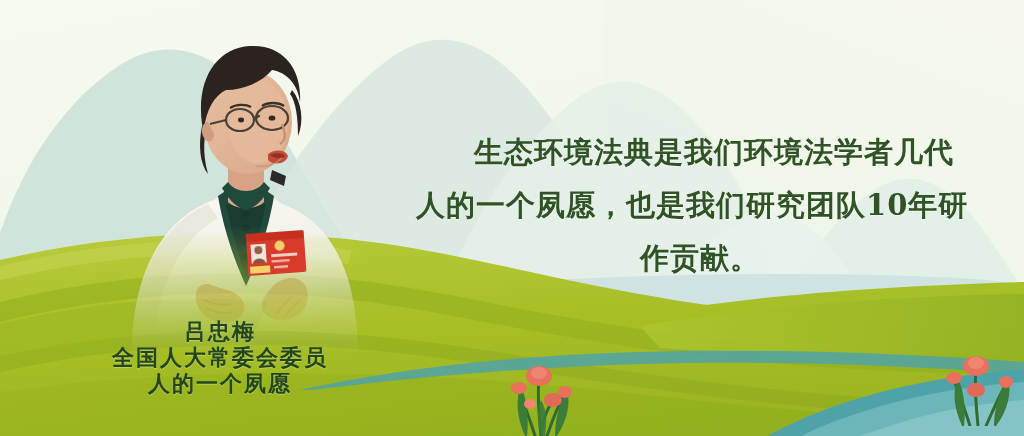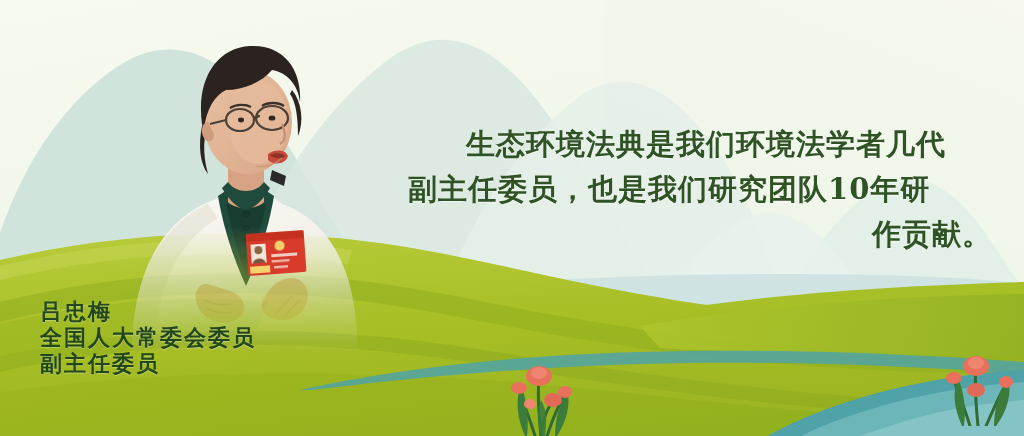--- a/index.html
+++ b/index.html
@@ -52,26 +52,27 @@
     font-family:"DejaVu Serif","Liberation Serif",serif;
     font-size:29px;
     line-height:37px;
     letter-spacing:1px;
     color:#2f5324;
     font-weight:700;
     text-align:justify;
     text-justify:inter-character;
     text-shadow:0 1px 1px rgba(255,255,255,.55);
   }
-  .quote p{margin:8px;}
+  .quote p{margin:16px;}
   .quote p.first{text-indent:2em;}
 
   
   .caption{
-    position:absolute;left:40px;top:298px;width:360px;
+    position:absolute;left:40px;top:318px;width:360px;
+    text-align:center;
     font-family:"DejaVu Serif","Liberation Serif",serif;
     font-weight:700;
     color:#23471c;
     letter-spacing:2px;
     text-shadow:0 1px 1px rgba(255,255,255,.30);
   }
   .caption .nm{font-size:22px;line-height:26px;}
   .caption .ttl{font-size:22px;line-height:26px;}
 
   
@@ -319,23 +320,23 @@
       <circle cx="33" cy="14" r="5" fill="#f5d16b"></circle>
       <rect x="24" y="22" width="26" height="3" fill="#f3ddd6" opacity=".9"></rect>
       <rect x="24" y="28" width="18" height="2.4" fill="#f3ddd6" opacity=".75"></rect>
       <rect x="2" y="33" width="20" height="7" fill="#f5d16b"></rect>
       <rect x="26" y="34" width="14" height="2.4" fill="#f3ddd6" opacity=".8"></rect>
     </svg>
   </div>
 
   <div class="quote">
     <p class="first">生态环境法典是我们环境法学者几代</p>
-    <p>副主任委员，也是我们研究团队10年研</p>
-    <p style="text-align:right">作贡献。</p>
+    <p>人的一个夙愿，也是我们研究团队10年研</p>
+    <p style="text-align:center">作贡献。</p>
   </div>
 
   <div class="caption">
     <div class="nm">吕忠梅</div>
     <div class="ttl">全国人大常委会委员</div>
-    <div class="ttl">副主任委员</div>
+    <div class="ttl">人的一个夙愿</div>
   </div>
 
 </div>
 
 </body></html>

